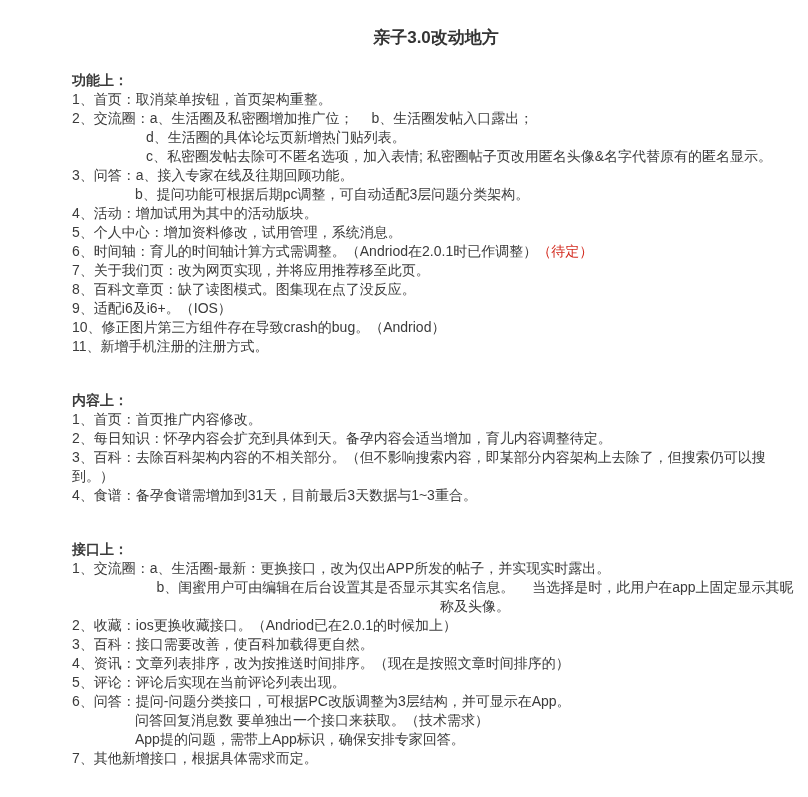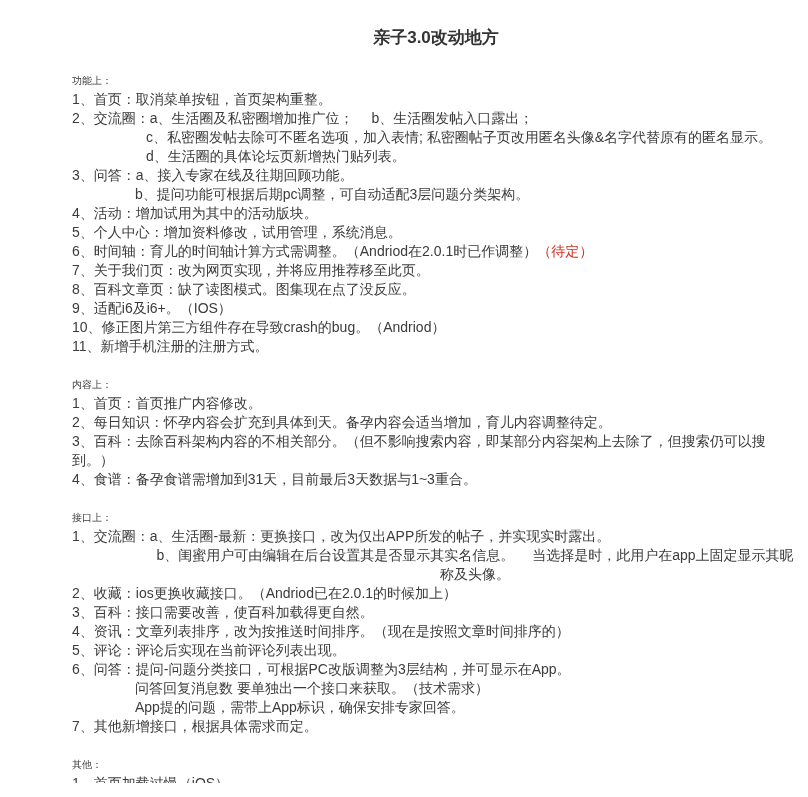--- a/index.html
+++ b/index.html
@@ -20,26 +20,26 @@
   }
   .title {
     font-size: 17px;
     font-weight: bold;
     line-height: 24px;
     text-align: center;
     margin: 0 0 21px 0;
     color: #333333;
   }
   .section + .section {
-    margin-top: 19px;
+    margin-top: 35px;
   }
   .heading {
-    font-size: 10px;
+    font-size: 14px;
     line-height: 19px;
-    font-weight: normal;
+    font-weight: bold;
     white-space: pre-wrap;
   }
   .line {
     font-size: 14px;
     line-height: 19px;
     white-space: pre-wrap;
   }
   .ind-1 { padding-left: 74px; }
   .ind-2 { padding-left: 63px; }
   .ind-3 { padding-left: 78px; text-align: center; }
@@ -48,22 +48,22 @@
 </head>
 <body>
 
 <div class="doc">
   <div class="title">亲子3.0改动地方</div>
   <div id="sections">
       <div class="section">
         <div class="heading">功能上：</div>
         <div class="line"><span>1、首页：取消菜单按钮，首页架构重整。</span></div>
         <div class="line"><span>2、交流圈：a、生活圈及私密圈增加推广位；　 b、生活圈发帖入口露出；</span></div>
+        <div class="line ind-1"><span>d、生活圈的具体论坛页新增热门贴列表。</span></div>
         <div class="line ind-1"><span>c、私密圈发帖去除可不匿名选项，加入表情; 私密圈帖子页改用匿名头像&amp;名字代替原有的匿名显示。</span></div>
-        <div class="line ind-1"><span>d、生活圈的具体论坛页新增热门贴列表。</span></div>
         <div class="line"><span>3、问答：a、接入专家在线及往期回顾功能。</span></div>
         <div class="line ind-2"><span>b、提问功能可根据后期pc调整，可自动适配3层问题分类架构。</span></div>
         <div class="line"><span>4、活动：增加试用为其中的活动版块。</span></div>
         <div class="line"><span>5、个人中心：增加资料修改，试用管理，系统消息。</span></div>
         <div class="line"><span>6、时间轴：育儿的时间轴计算方式需调整。（Andriod在2.0.1时已作调整）</span><span class="red">（待定）</span></div>
         <div class="line"><span>7、关于我们页：改为网页实现，并将应用推荐移至此页。</span></div>
         <div class="line"><span>8、百科文章页：缺了读图模式。图集现在点了没反应。</span></div>
         <div class="line"><span>9、适配i6及i6+。（IOS）</span></div>
         <div class="line"><span>10、修正图片第三方组件存在导致crash的bug。（Andriod）</span></div>
         <div class="line"><span>11、新增手机注册的注册方式。</span></div>

